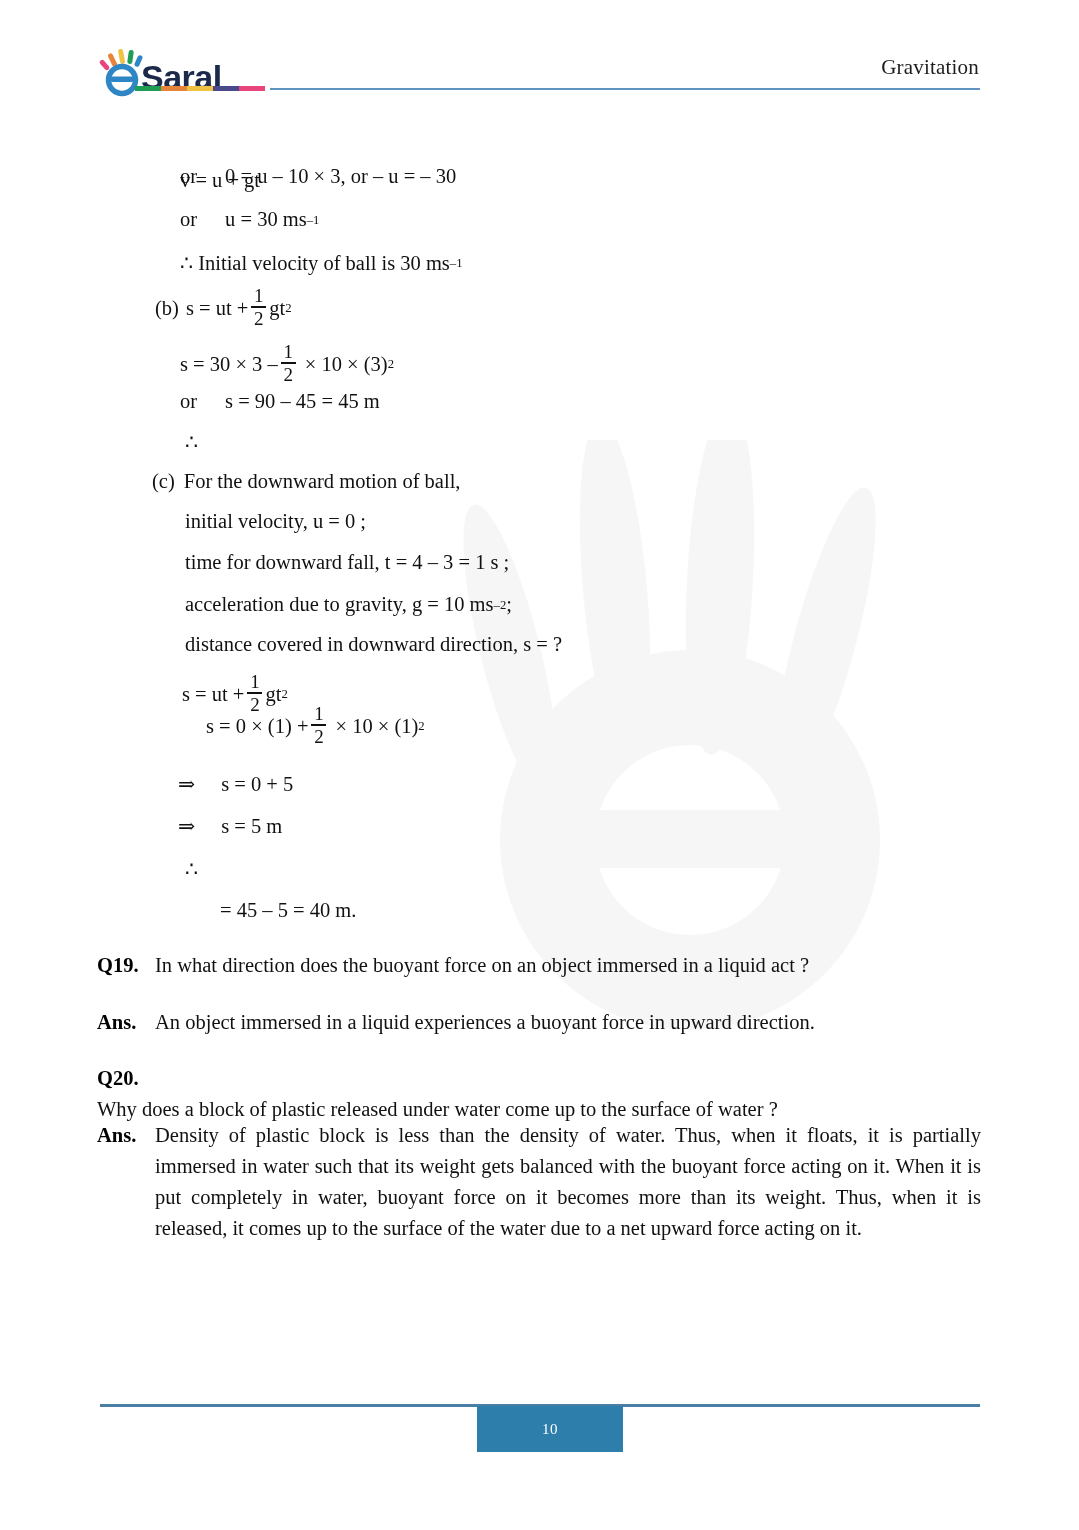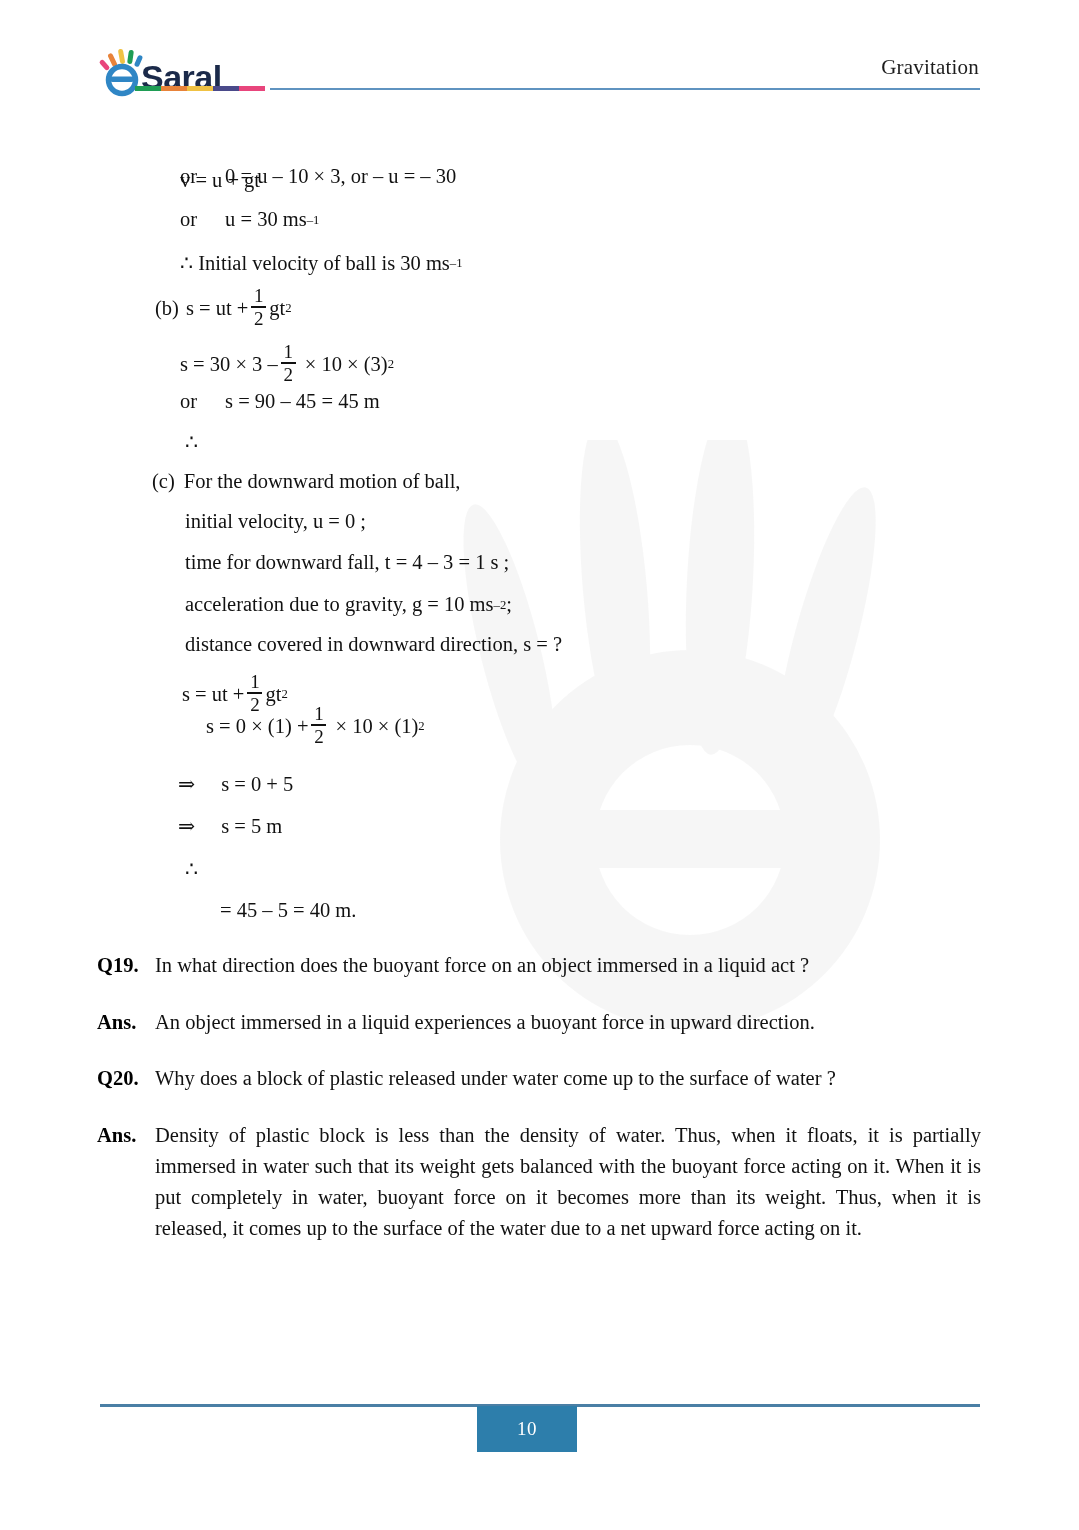--- a/index.html
+++ b/index.html
@@ -158,25 +158,25 @@
     left: 100px;
     top: 6px;
     width: 880px;
     height: 3px;
     background: #4a7fa5;
   }
   .page-badge {
     position: absolute;
     left: 477px;
     top: 8px;
-    width: 100px;
+    width: 146px;
     height: 46px;
     background: #2d7eab;
     color: #ffffff;
-    font-size: 19px;
+    font-size: 15px;
     display: flex;
     align-items: center;
     justify-content: center;
     letter-spacing: 0.5px;
   }
 </style>
 </head>
 <body>
 
 <div class="page">
@@ -354,21 +354,21 @@
   <div class="qa-block" style="top:950px;justify-content:center;">
     <div class="qa-label">Q19.</div>
     <div class="qa-text nojust">In what direction does the buoyant force on an object immersed in a liquid act ?</div>
   </div>
 
   <div class="qa-block" style="top:1007px;">
     <div class="qa-label">Ans.</div>
     <div class="qa-text nojust">An object immersed in a liquid experiences a buoyant force in upward direction.</div>
   </div>
 
-  <div class="qa-block" style="top:1063px;">
+  <div class="qa-block" style="top:1063px;flex-direction:column;">
     <div class="qa-label">Q20.</div>
     <div class="qa-text nojust">Why does a block of plastic released under water come up to the surface of water ?</div>
   </div>
 
   <div class="qa-block" style="top:1120px;">
     <div class="qa-label">Ans.</div>
     <div class="qa-text">Density of plastic block is less than the density of water. Thus, when it floats, it is partially immersed in water such that its weight gets balanced with the buoyant force acting on it. When it is put completely in water, buoyant force on it becomes more than its weight. Thus, when it is released, it comes up to the surface of the water due to a net upward force acting on it.</div>
   </div>
 
 

